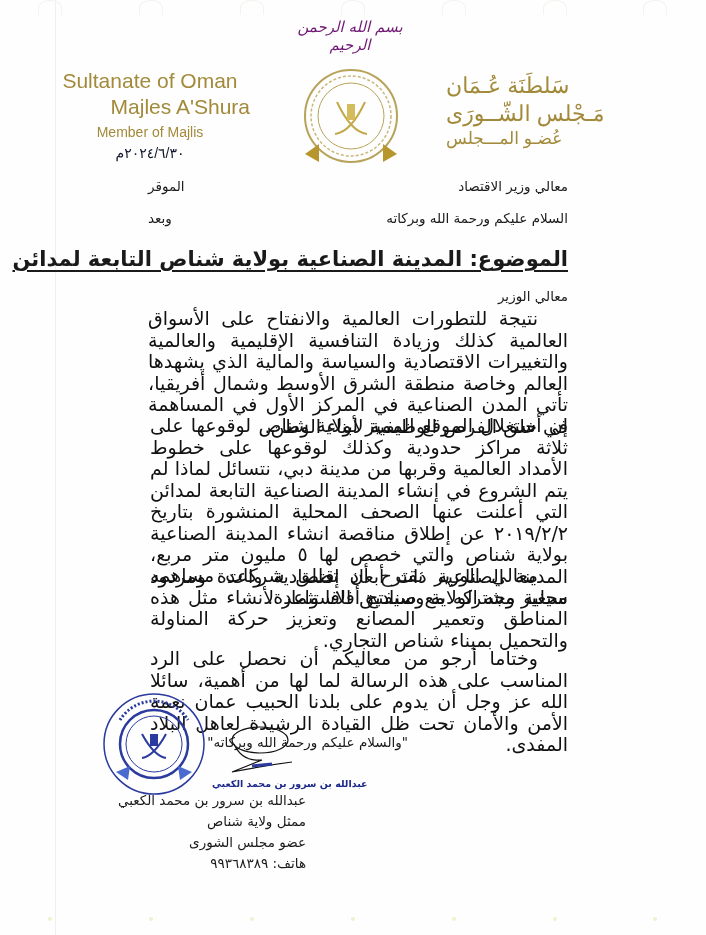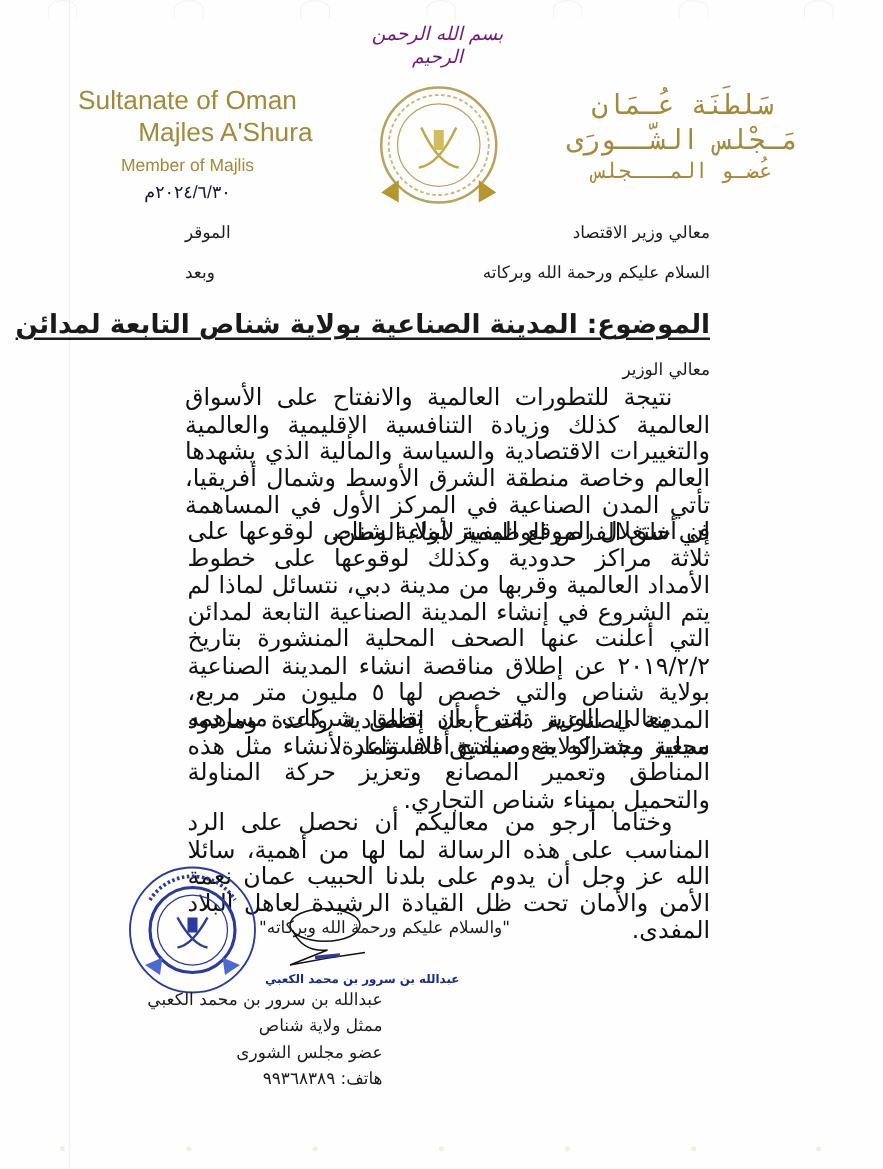--- a/index.html
+++ b/index.html
@@ -19,21 +19,21 @@
   .wm-bottom span { border: none; width: 4px; height: 4px; border-radius: 50%; background: #eef3cf; margin-top: 8px; }
 
   
   .gold { color: #a28a3a; }
   .en-block { position: absolute; left: 50px; top: 68px; width: 200px; text-align: center; font-family: "Liberation Sans", sans-serif; }
   .en-line1 { font-size: 21px; line-height: 26px; text-align: center; }
   .en-line2 { font-size: 21px; line-height: 26px; text-align: right; }
   .en-line3 { font-size: 14px; line-height: 24px; }
   .date { font-size: 14px; color: #0f172a; direction: rtl; line-height: 18px; margin-top: 0px; }
 
-  .ar-block { position: absolute; right: 60px; top: 72px; width: 200px; text-align: center; direction: rtl; font-family: Liberation Mono, monospace; }
+  .ar-block { position: absolute; right: 60px; top: 72px; width: 200px; text-align: left; direction: rtl; font-family: Liberation Sans, sans-serif; }
   .ar-line1 { font-size: 22px; line-height: 28px; letter-spacing: 1px; }
   .ar-line2 { font-size: 22px; line-height: 28px; }
   .ar-line3 { font-size: 17px; line-height: 22px; }
 
   .basmala { position: absolute; left: 296px; top: 18px; width: 108px; text-align: center; font-size: 15px; direction: rtl; color: #701a75; font-style: italic; }
   .emblem { position: absolute; left: 297px; top: 62px; width: 108px; height: 108px; }
 
   
   .body-text { position: absolute; right: 138px; width: 430px; direction: rtl; text-align: right; font-family: "DejaVu Sans", sans-serif; font-size: 19px; color: #111; }
   .addr-row { position: absolute; right: 138px; width: 420px; direction: rtl; display: flex; justify-content: space-between; font-size: 13.5px; }

